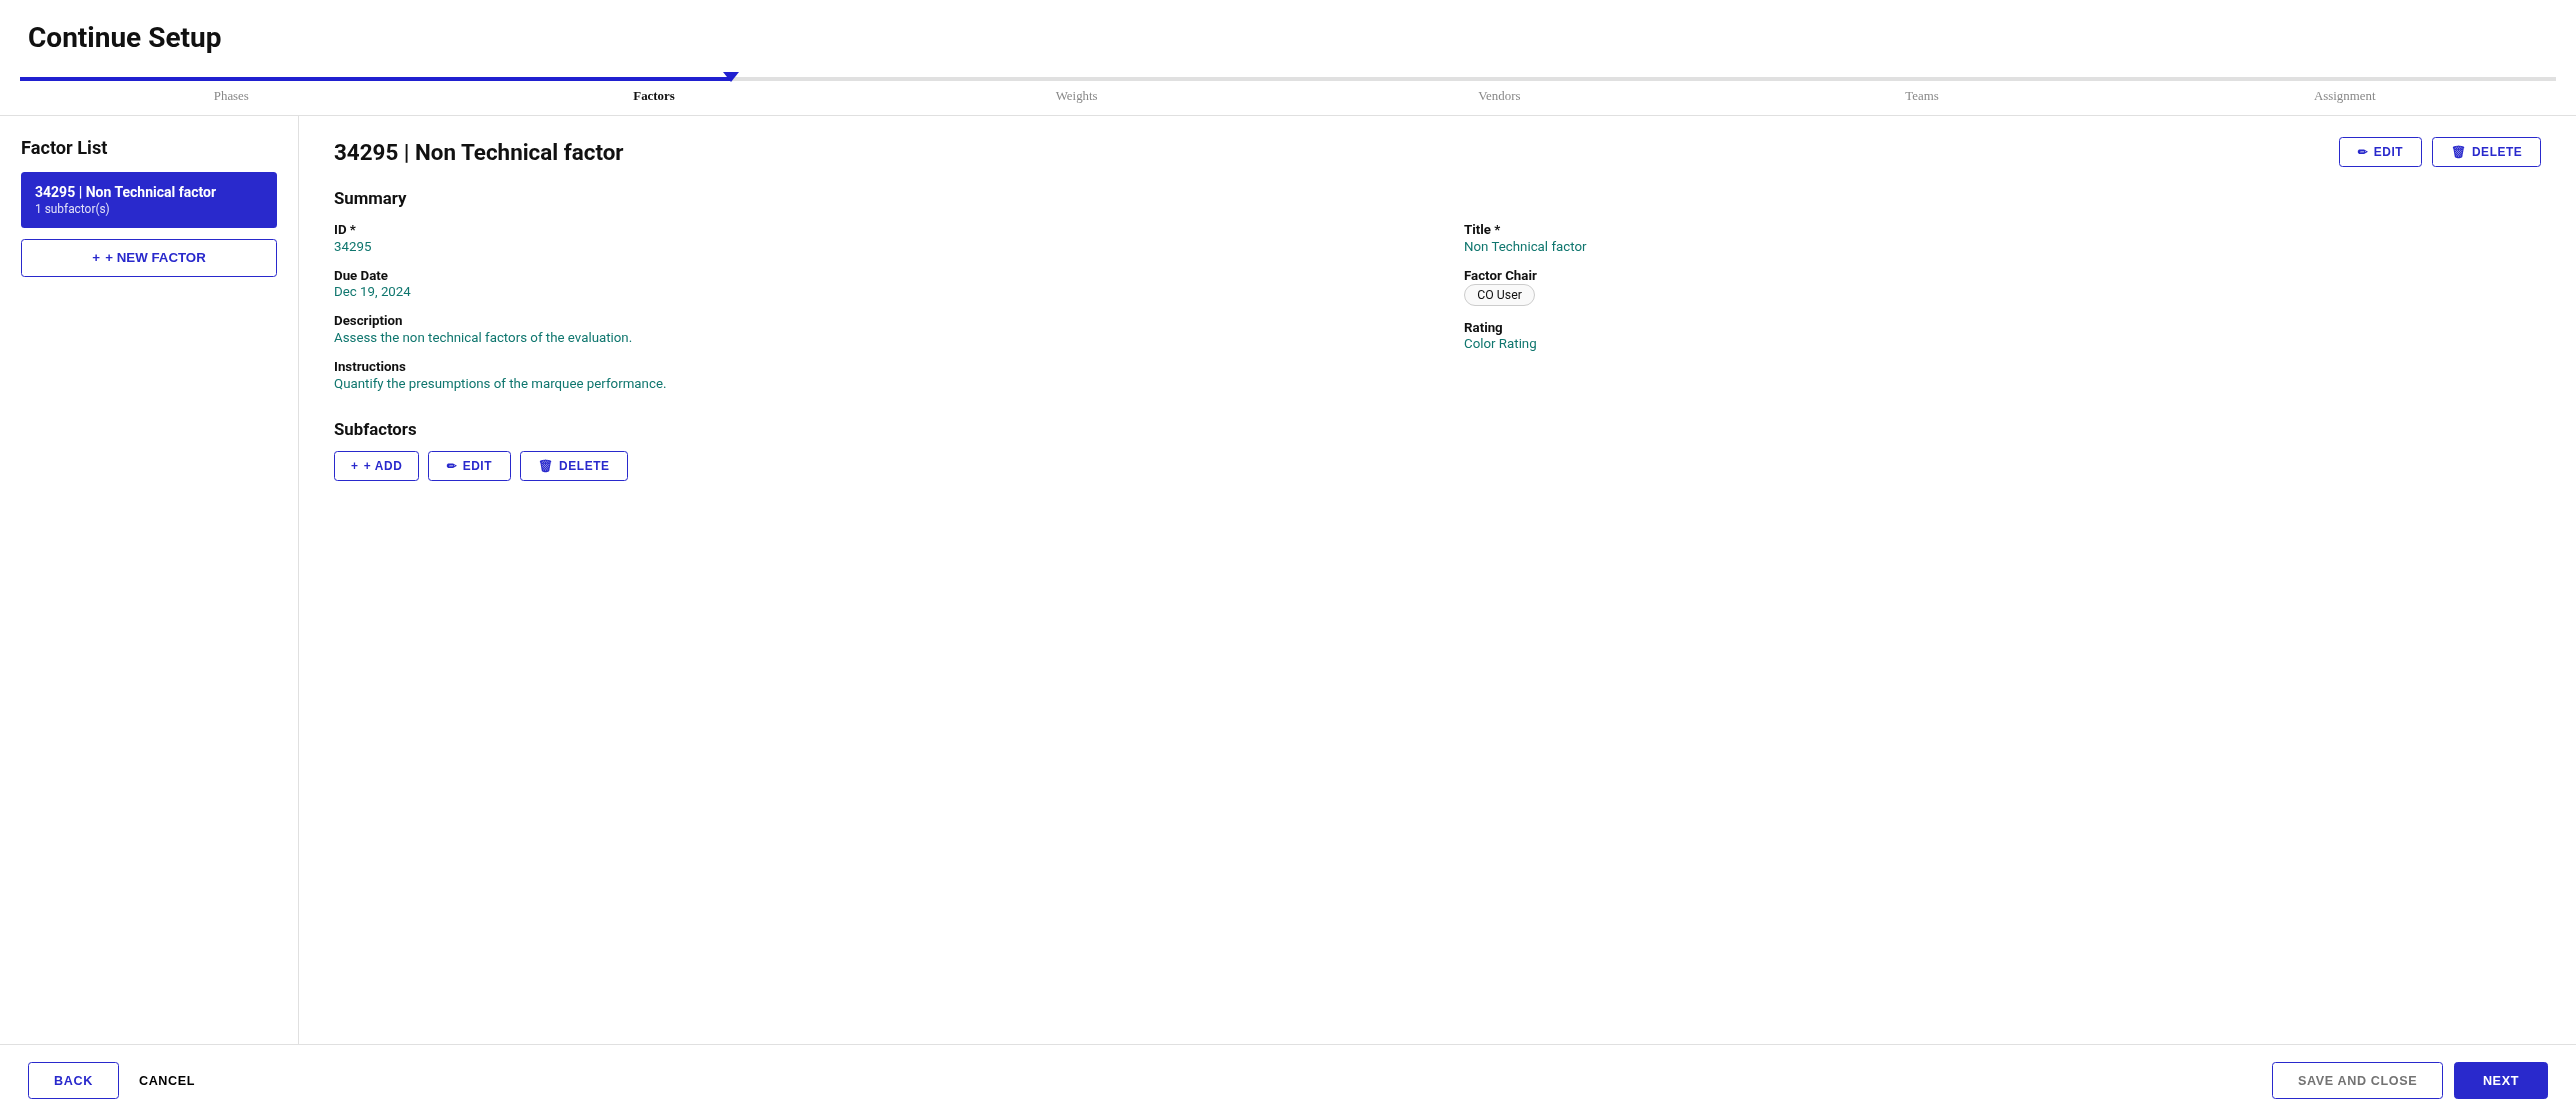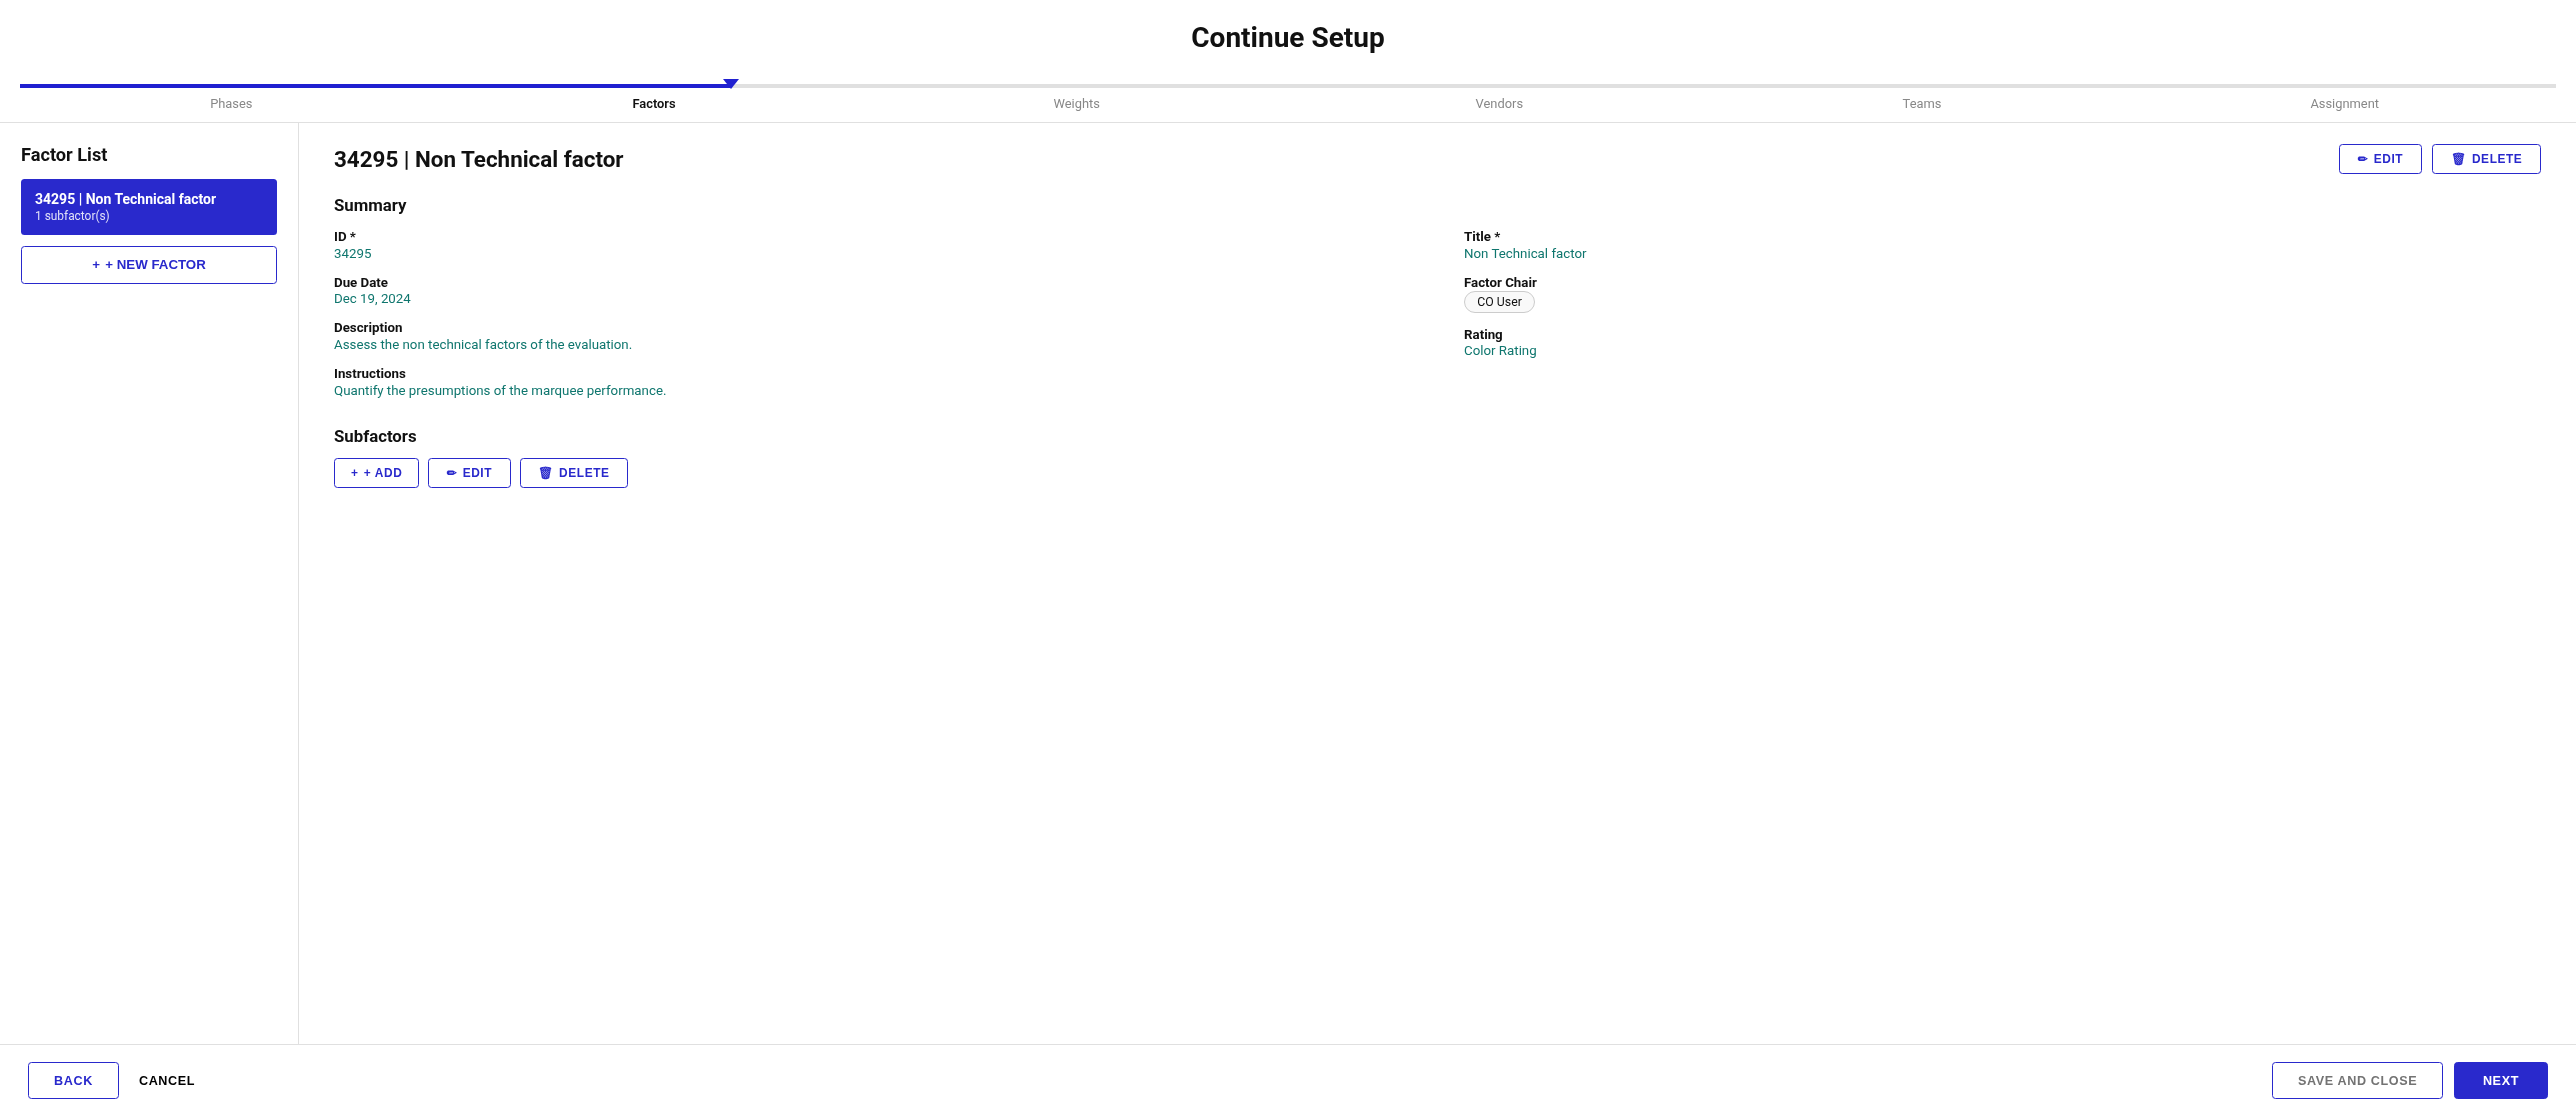--- a/index.html
+++ b/index.html
@@ -1,21 +1,21 @@
 <!DOCTYPE html>
 <html style="font-size:14px"><head>
   <meta charset="utf-8">
   <style>
     * { box-sizing: border-box; margin: 0; padding: 0; }
     body { font-family: -apple-system, BlinkMacSystemFont, 'Segoe UI', Roboto, sans-serif; background: #fff; color: #111; font-size: 14px; height: 100vh; display: flex; flex-direction: column; }
 
-    .page-header { padding: 21px 28px 16px 28px; text-align: center; }
+    .page-header { padding: 21px 28px 9px 28px; }
     .page-title { font-size: 2rem; font-weight: 700; color: #111; margin-bottom: 14px; }
 
-    .stepper-container { padding: 0 20px; border-bottom: 0.9px solid #e0e0e0; }
+    .stepper-container { padding: 0 20px; border-bottom: 0.9px solid #e0e0e0; font-family: Liberation Serif, serif; }
     .progress-bar-track { height: 3.5px; background: #e0e0e0; position: relative; margin-bottom: 0; }
     .progress-bar-fill { height: 3.5px; background: #2020d0; width: 28%; position: absolute; top: 0; left: 0; }
     .progress-arrow {
       position: absolute;
       top: -5.3px;
       left: calc(28% - 7px);
       width: 0;
       height: 0;
       border-left: 8.8px solid transparent;
       border-right: 8.8px solid transparent;

